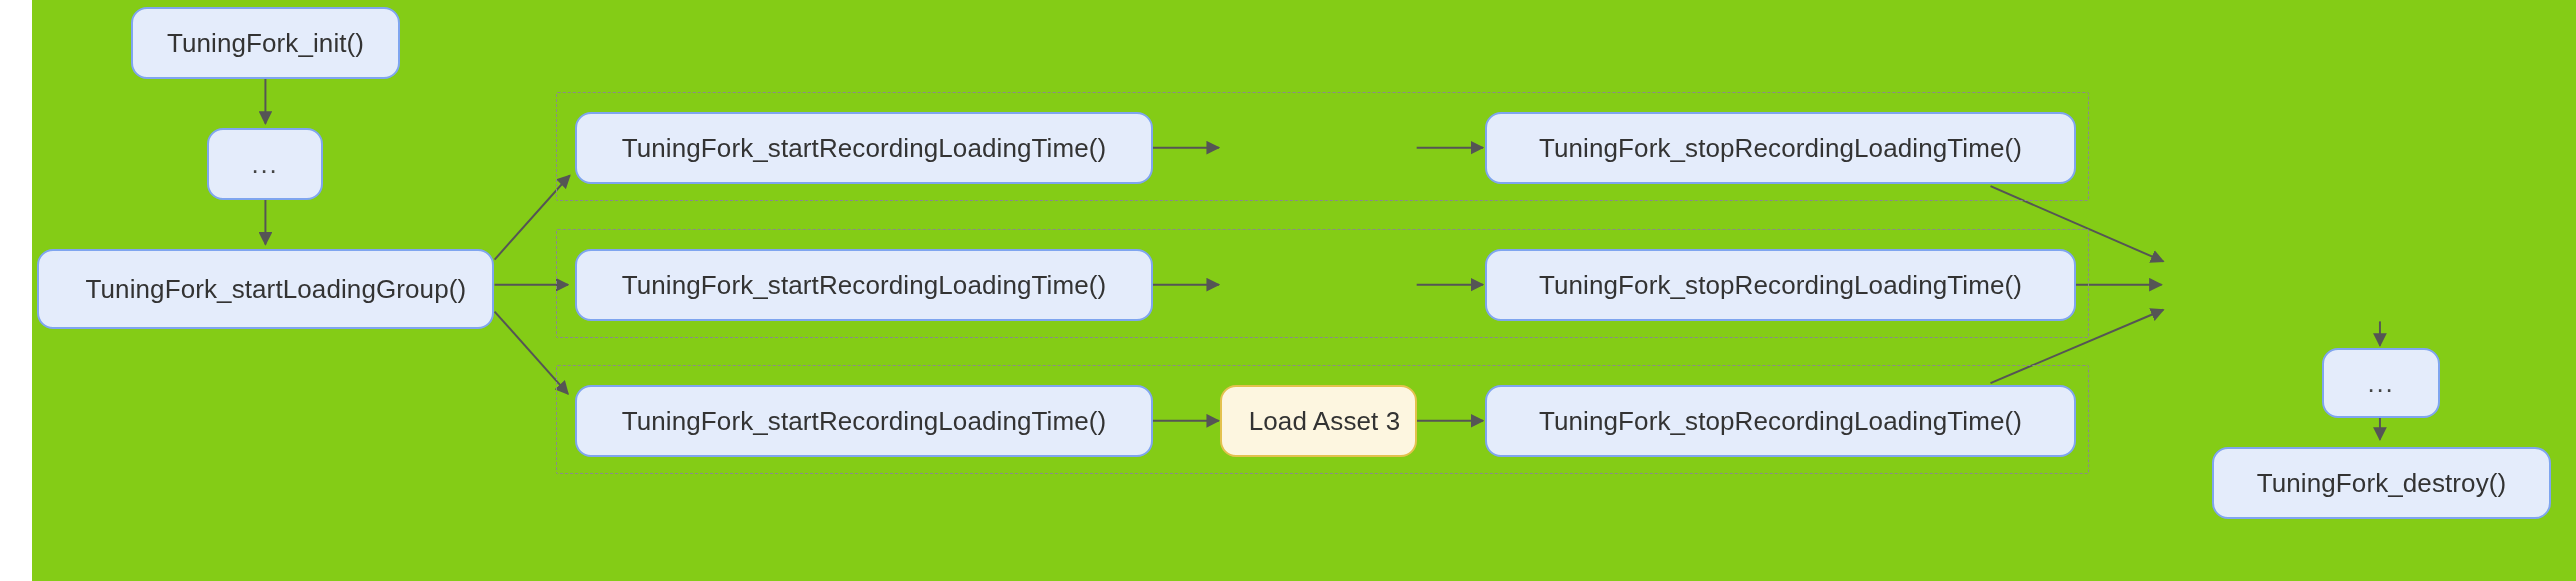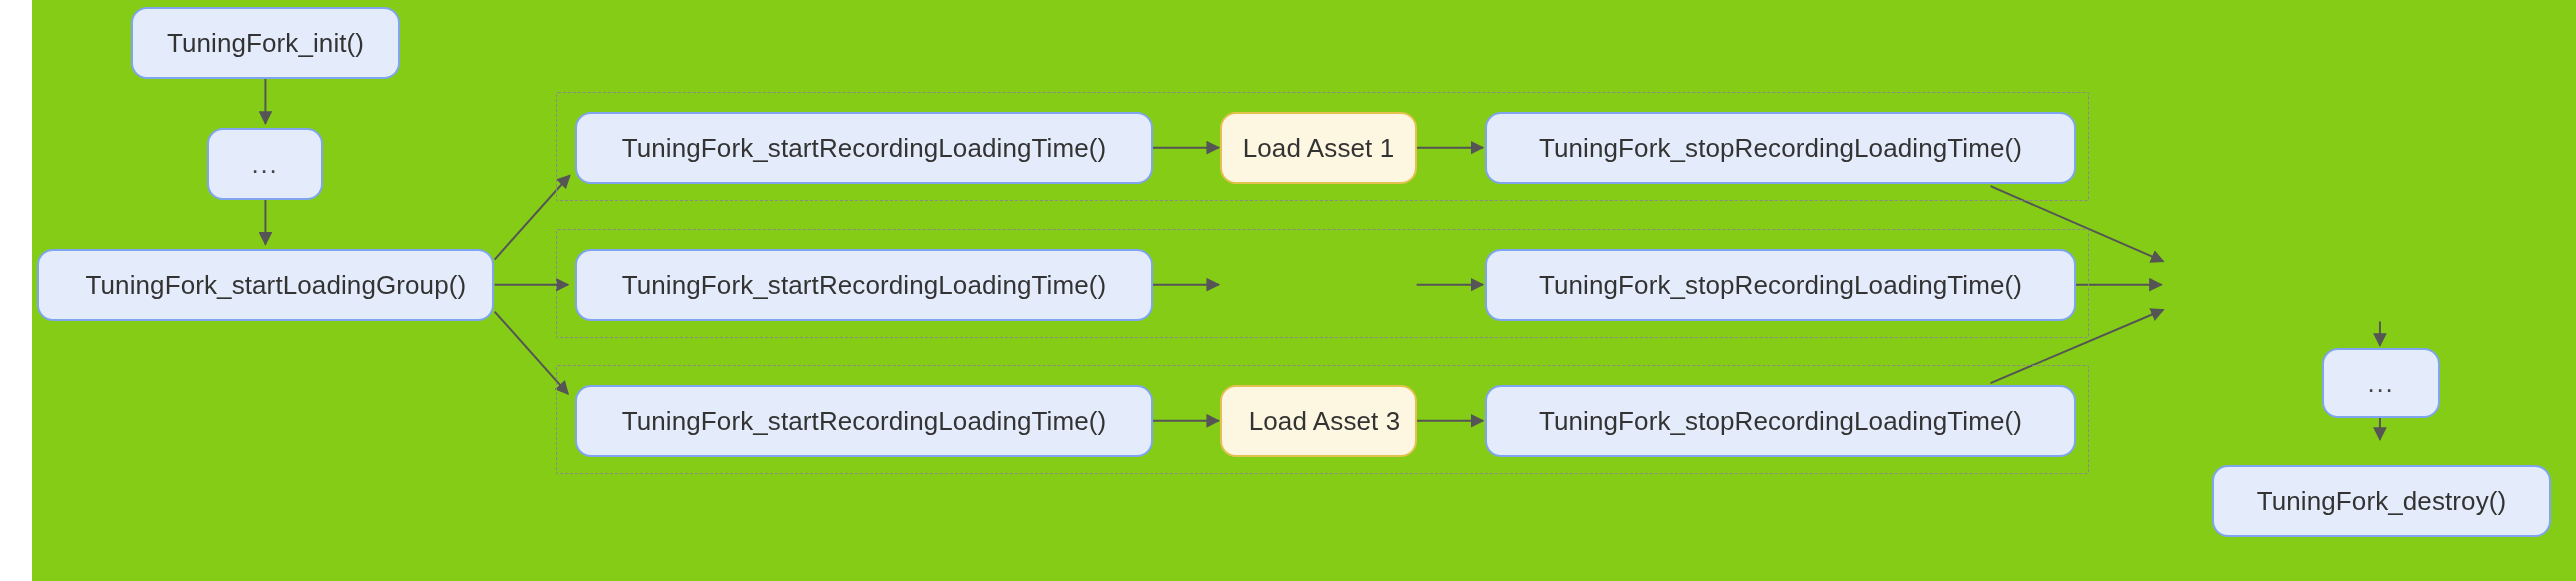--- a/index.html
+++ b/index.html
@@ -95,32 +95,31 @@
   </svg>
 
   <div class="group-box" style="left:524px; top:92px; width:1533px; height:109px;"></div>
   <div class="group-box" style="left:524px; top:229px; width:1533px; height:109px;"></div>
   <div class="group-box" style="left:524px; top:365px; width:1533px; height:109px;"></div>
 
   <div class="node blue" style="left:99px; top:7.2px; width:269px; height:72px;">TuningFork_init()</div>
 
   <div class="node blue ellipsis" style="left:175px; top:128px; width:116px; height:72px;">...</div>
 
-  <div class="node blue" style="left:5.4px; top:249px; width:457px; height:72px;padding-left:20px;">TuningFork_startLoadingGroup()</div>
+  <div class="node blue" style="left:5.4px; top:249px; width:457px; height:80px;padding-left:20px;">TuningFork_startLoadingGroup()</div>
 
   <div class="node blue" style="left:543px; top:112px; width:578px; height:72px;">TuningFork_startRecordingLoadingTime()</div>
-  <div class="node yellow" style="left:1188px; top:112px; width:197px; height:72px;">Load Asset 1</div>
   <div class="node blue" style="left:1453px; top:112px; width:591px; height:72px;">TuningFork_stopRecordingLoadingTime()</div>
 
   <div class="node blue" style="left:543px; top:249px; width:578px; height:72px;">TuningFork_startRecordingLoadingTime()</div>
   <div class="node blue" style="left:1453px; top:249px; width:591px; height:72px;">TuningFork_stopRecordingLoadingTime()</div>
 
   <div class="node blue" style="left:543px; top:385px; width:578px; height:72px;">TuningFork_startRecordingLoadingTime()</div>
   <div class="node yellow" style="left:1188px; top:385px; width:197px; height:72px;padding-left:12px;">Load Asset 3</div>
   <div class="node blue" style="left:1453px; top:385px; width:591px; height:72px;">TuningFork_stopRecordingLoadingTime()</div>
 
 
   <div class="node blue ellipsis" style="left:2290px; top:348px; width:118px; height:70px;">...</div>
 
-  <div class="node blue" style="left:2180px; top:465px; width:339px; height:72px;">TuningFork_destroy()</div>
+  <div class="node blue" style="left:2180px; top:447px; width:339px; height:72px;">TuningFork_destroy()</div>
 
 </div>
 
 
 </body></html>

